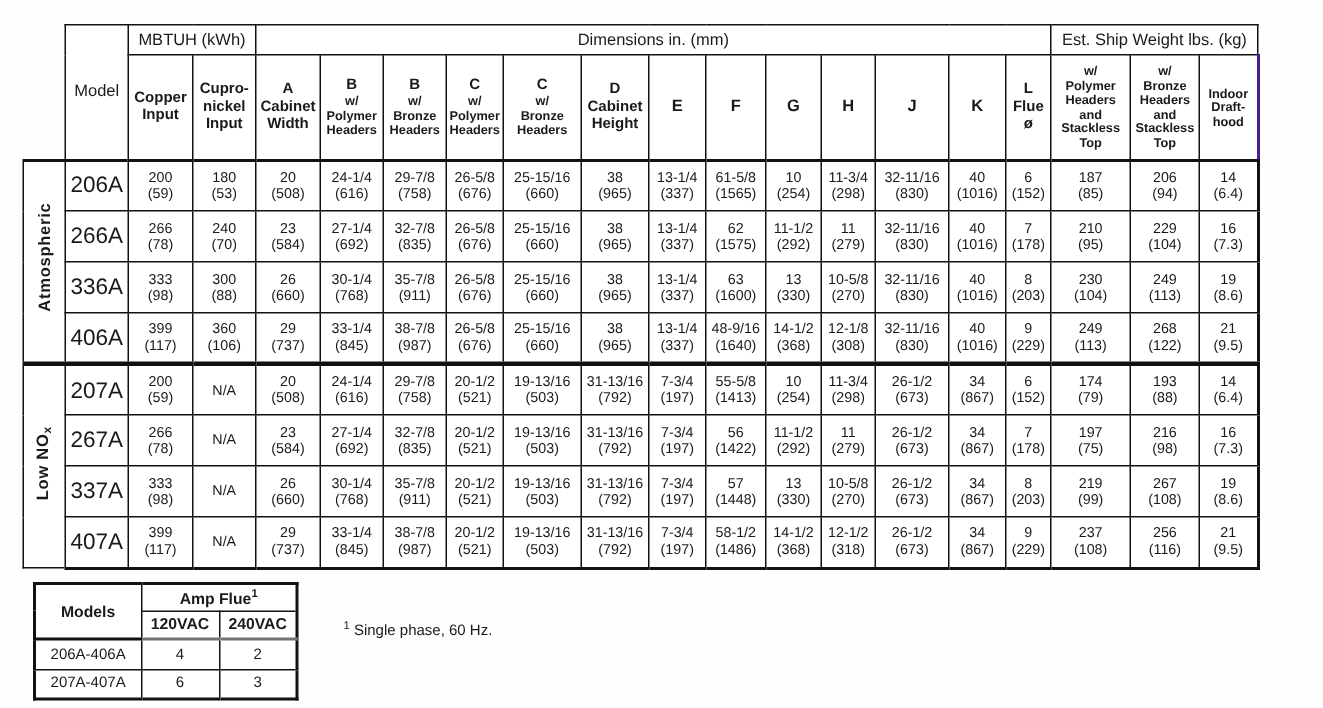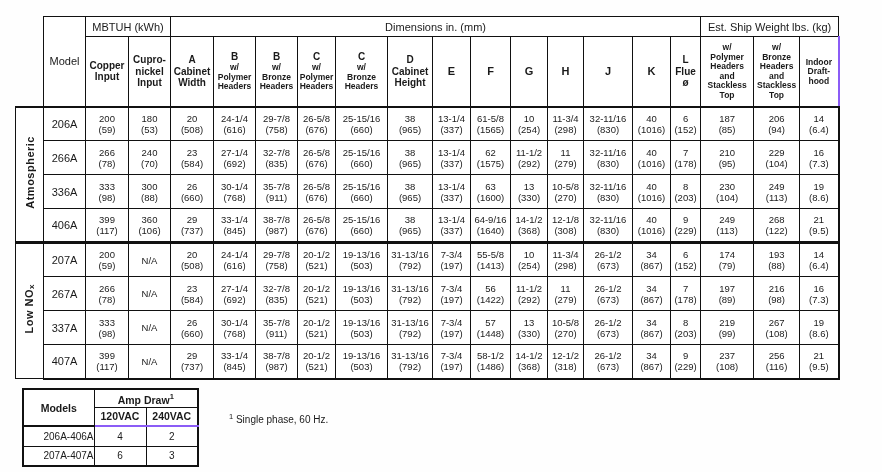--- a/index.html
+++ b/index.html
@@ -36,41 +36,41 @@
   tr.group-row { height: 20px; }
   tr.colhead-row { height: 70px; }
   th.group-h { font-size: 11px; font-weight: bold; border-top: 2px solid #111; }
   th.gh-ship { border-right: 2px solid #111; margin-top: 48px; }
   th.model-h {
     font-size: 11px; font-weight: bold;
     border-top: 2px solid #111; border-left: 2px solid #111;
     border-bottom: 2px solid #111;
   }
   tr.colhead-row th { border-bottom: 2px solid #111; }
-  tr.colhead-row th:last-child { border-right: 2px solid #8b5cf6; }
+  tr.colhead-row th:last-child { border-right: 2px solid #4c1d95; }
   .h-main { display: block; white-space: pre-line; font-weight: bold; font-size: 10px; line-height: 11.5px; }
   .h-main.letter { font-size: 11px; }
   .h-sub  { display: block; white-space: pre-line; font-weight: bold; font-size: 8.5px; line-height: 9.5px; margin-top: 1px; }
 
   
   tbody tr { height: 34px; }
   tbody tr:first-child > th, tbody tr:first-child > td { border-top: 2px solid #111; }
   tbody tr:last-child  > th, tbody tr:last-child  > td { border-bottom: 2px solid #111; }
   tbody tr.divider > th, tbody tr.divider > td { border-top: 3px solid #111; }
   tbody td:last-child { border-right: 2px solid #111; }
   th.group-cell { border-left: 2px solid #111; width: 28px; }
   .vtext {
     writing-mode: vertical-rl;
     transform: rotate(180deg);
     font-size: 11px; font-weight: bold;
     letter-spacing: 0.5px;
     white-space: nowrap;
   }
   .vtext sub { font-size: 8px; }
-  td.model-cell, th.model-cell { font-size: 11px; font-weight: normal; }
+  td.model-cell, th.model-cell { font-size: 15px; font-weight: normal; }
   td.data-cell .v, td.data-cell .m {
     font-size: 9.5px; line-height: 11px; white-space: nowrap;
   }
 
   
   table.amp {
     position: absolute; left: 22px; top: 388px;
     border-collapse: collapse;
     table-layout: fixed;
     width: 175px;
@@ -82,23 +82,23 @@
     font-size: 10px;
   }
   table.amp tr { height: 20px; }
   table.amp tr.amp-r1 { height: 18px; padding-left: 33px; }
   table.amp tr.amp-r2 { height: 19px; }
   table.amp th { font-weight: bold; font-size: 10.5px; }
   table.amp tr.amp-r1 > th { border-top: 2px solid #111; }
   table.amp tr:last-child > * { border-bottom: 2px solid #111; }
   table.amp .edge-l { border-left: 2px solid #111; }
   table.amp .edge-r { border-right: 2px solid #111; }
-  table.amp tr.amp-r2 > th { border-bottom: 2px solid #8b5cf6; }
+  table.amp tr.amp-r2 > th { border-bottom: 2px solid #737373; }
   table.amp th.amp-models { border-bottom: 2px solid #111; }
-  table.amp td.amp-model-col { font-size: 10px; text-align: right; }
+  table.amp td.amp-model-col { font-size: 10px; }
   sup { font-size: 7.5px; }
 
   
   .footnote {
     position: absolute; left: 229px; top: 412px;
     font-size: 10px;
   }
 </style>
 </head>
 <body>
@@ -485,21 +485,21 @@
           </td>
           <td class="data-cell">
             <div class="v">38</div>
             <div class="m">(965)</div>
           </td>
           <td class="data-cell">
             <div class="v">13-1/4</div>
             <div class="m">(337)</div>
           </td>
           <td class="data-cell">
-            <div class="v">64-9/16</div>
+            <div class="v">48-9/16</div>
             <div class="m">(1640)</div>
           </td>
           <td class="data-cell">
             <div class="v">14-1/2</div>
             <div class="m">(368)</div>
           </td>
           <td class="data-cell">
             <div class="v">12-1/8</div>
             <div class="m">(308)</div>
           </td>
@@ -659,21 +659,21 @@
           <td class="data-cell">
             <div class="v">34</div>
             <div class="m">(867)</div>
           </td>
           <td class="data-cell">
             <div class="v">7</div>
             <div class="m">(178)</div>
           </td>
           <td class="data-cell">
             <div class="v">197</div>
-            <div class="m">(89)</div>
+            <div class="m">(75)</div>
           </td>
           <td class="data-cell">
             <div class="v">216</div>
             <div class="m">(98)</div>
           </td>
           <td class="data-cell">
             <div class="v">16</div>
             <div class="m">(7.3)</div>
           </td>
         </tr>
@@ -830,21 +830,21 @@
 
   <table class="amp">
     <colgroup>
       <col style="width:71px">
         <col style="width:52px">
         <col style="width:52px">
     </colgroup>
     <tbody>
         <tr class="amp-r1">
       <th class="amp-models edge-l" rowspan="2">Models</th>
-      <th class="edge-r" colspan="2"><span>Amp Draw</span><sup>1</sup></th>
+      <th class="edge-r" colspan="2"><span>Amp Flue</span><sup>1</sup></th>
     </tr>
     <tr class="amp-r2">
       <th>120VAC</th>
       <th class="edge-r">240VAC</th>
     </tr>
     <tr>
       <td class="amp-model-col edge-l">206A-406A</td>
       <td>4</td>
       <td class="edge-r">2</td>
     </tr>

